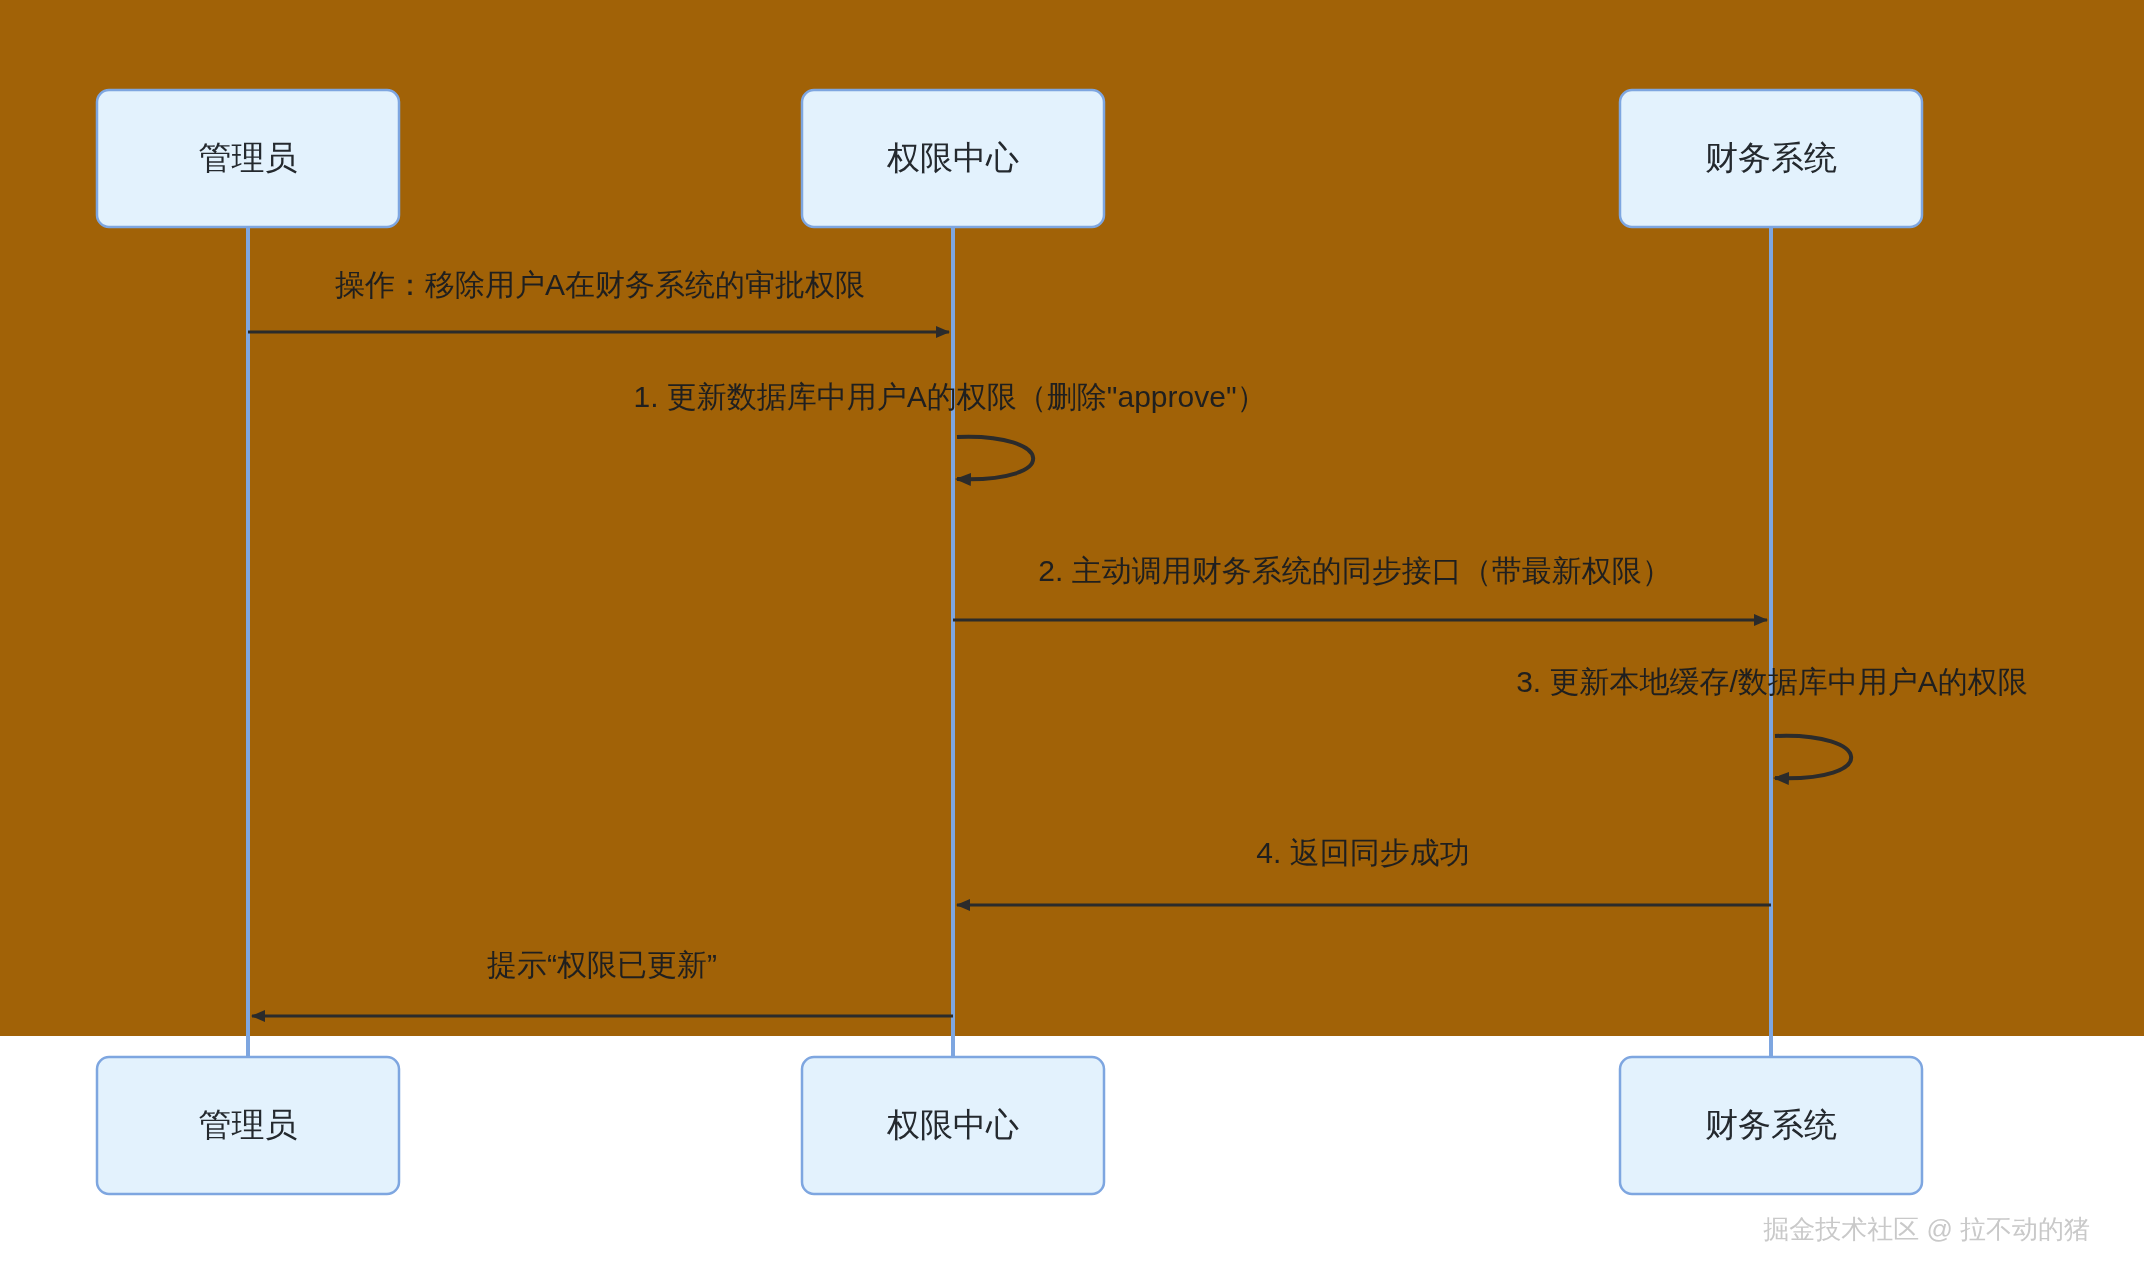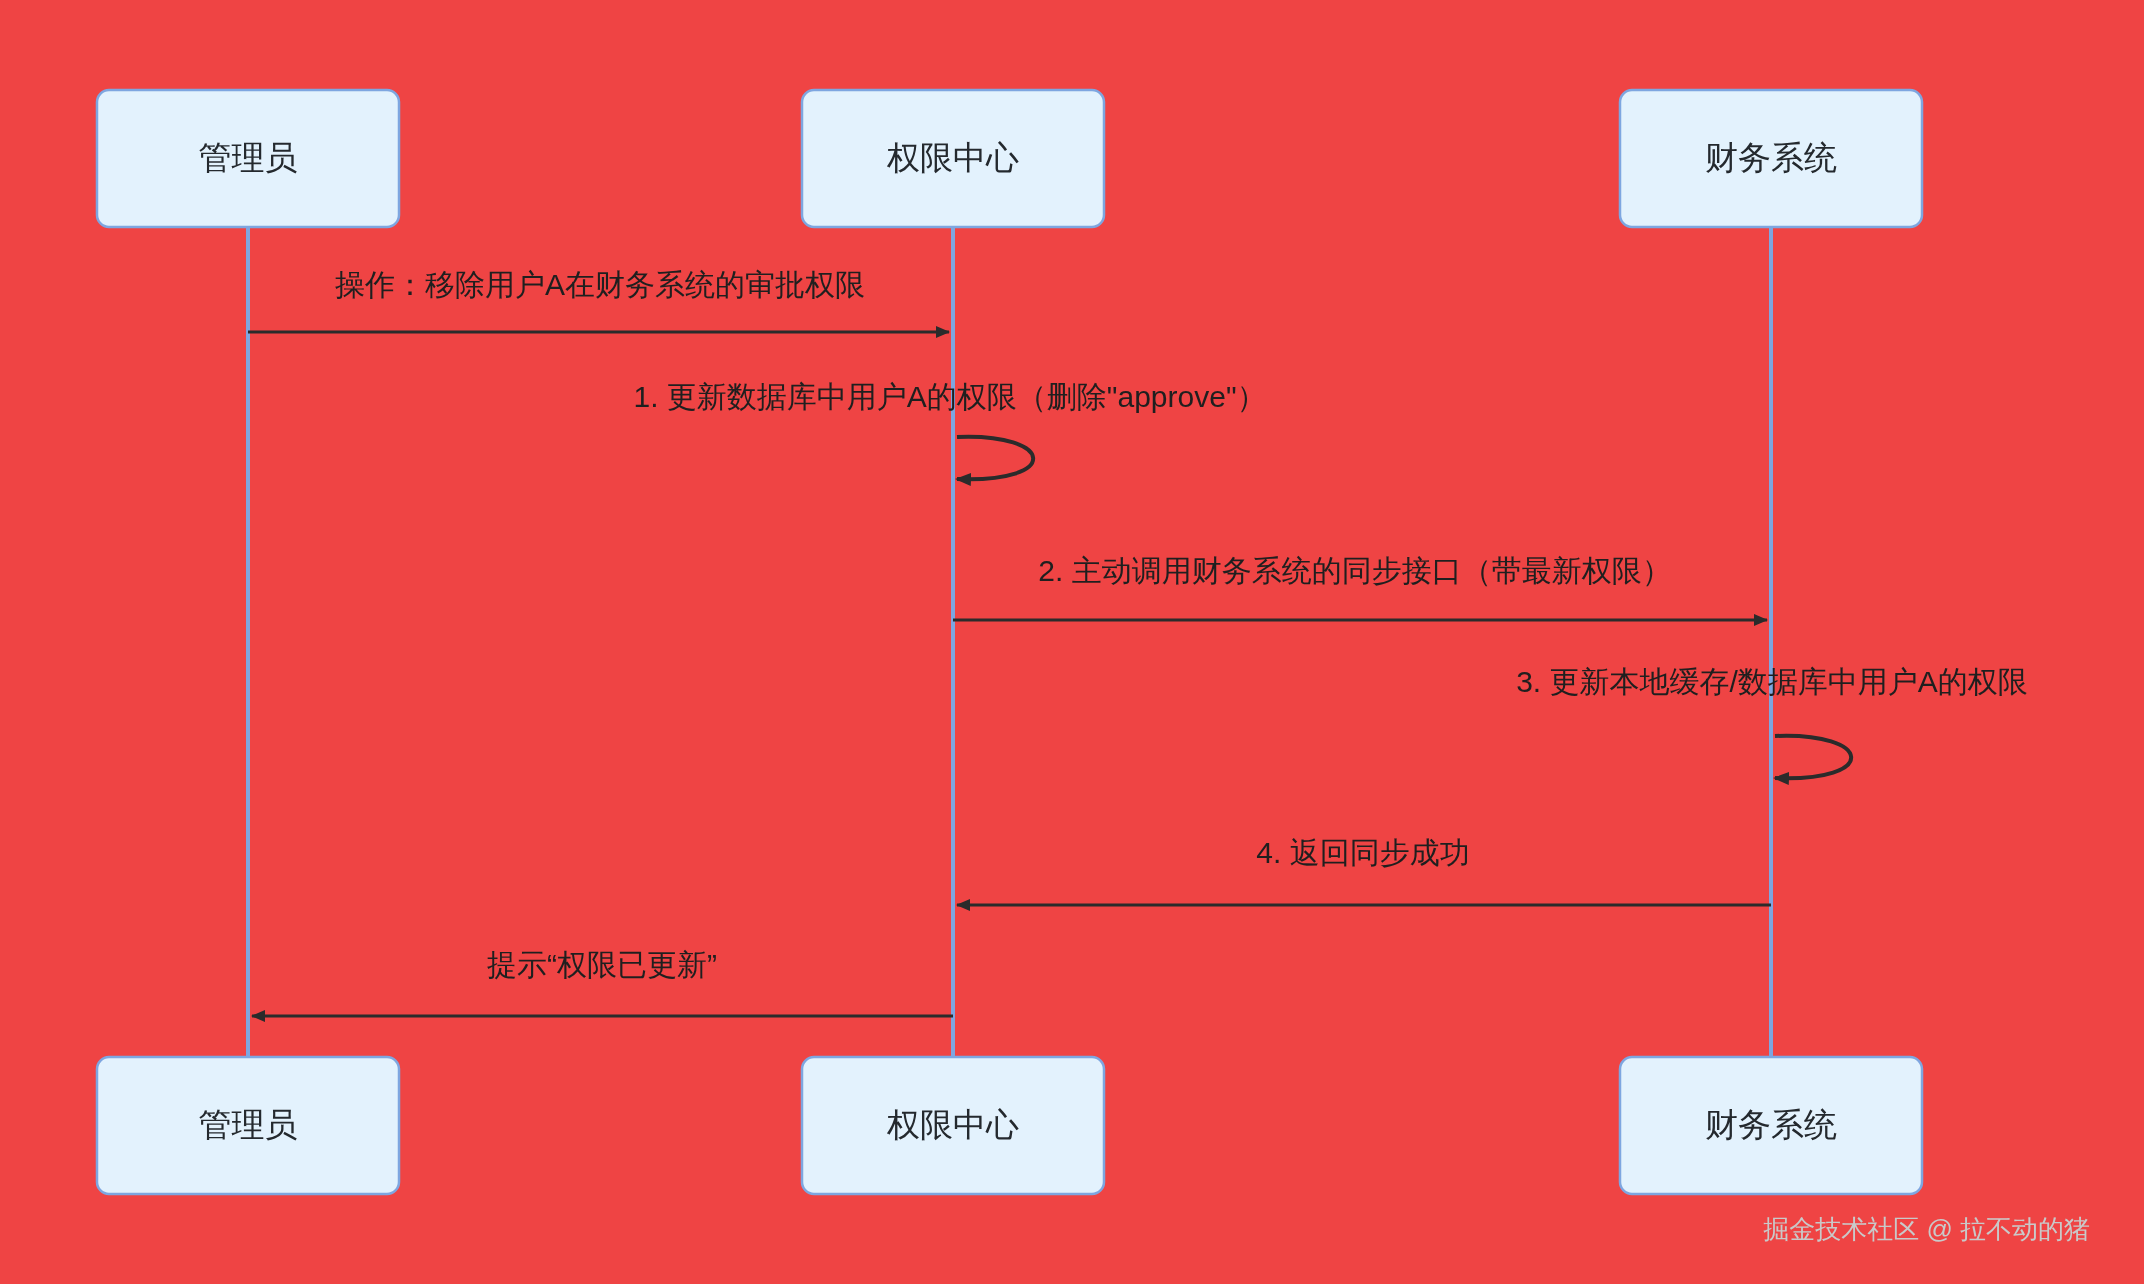--- a/index.html
+++ b/index.html
@@ -9,22 +9,22 @@
   }
   body {
     width: 2144px;
     height: 1284px;
     font-family: "Liberation Sans", "DejaVu Sans", sans-serif;
     overflow: hidden;
   }
   #diagram-root {
     position: relative;
     width: 2144px;
-    height: 1284px;
-    background: #ef4444;
+    height: 1036px;
+    background: #a16207;
     text-decoration: underline;
   }
   svg#sequence-svg {
     position: absolute;
     top: 0;
     left: 0;
     width: 2144px;
     height: 1284px;
     display: block;
   }

